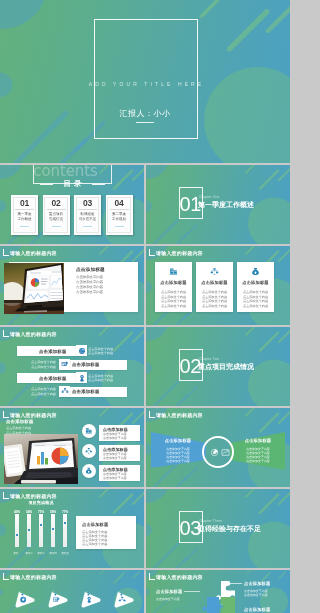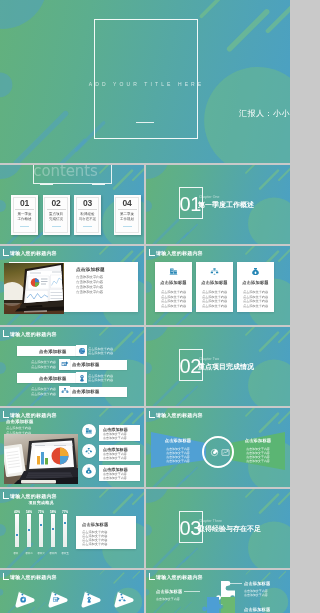--- a/index.html
+++ b/index.html
@@ -88,39 +88,40 @@
         <circle cx="0" cy="84.76" r="12.379746835443036" fill="#4b9bd8" fill-opacity=".38"></circle>
         <line x1="16.11111111111111" y1="163" x2="65.63009845288326" y2="113.48101265822785" stroke="#4b9ad6" stroke-opacity=".38" stroke-width="5.364556962025317" stroke-linecap="round"></line>
         <line x1="52.36111111111111" y1="172.78" x2="84.548452883263" y2="140.59265822784812" stroke="#4b9ad6" stroke-opacity=".38" stroke-width="4.1265822784810124" stroke-linecap="round"></line>
         <line x1="76.52777777777777" y1="149.96" x2="103.76322081575245" y2="122.72455696202533" stroke="#4b9ad6" stroke-opacity=".38" stroke-width="3.30126582278481" stroke-linecap="round"></line>
         <line x1="229.58333333333334" y1="48.9" x2="266.72257383966246" y2="11.76075949367089" stroke="#7cc47f" stroke-opacity=".55" stroke-width="5.364556962025317" stroke-linecap="round"></line>
         <line x1="267.84722222222223" y1="30.97" x2="292.6067158931083" y2="6.210506329113922" stroke="#7cc47f" stroke-opacity=".55" stroke-width="4.332911392405063" stroke-linecap="round"></line>
         <line x1="201.38888888888889" y1="16.3" x2="221.19648382559774" y2="-3.507594936708859" stroke="#7cc47f" stroke-opacity=".55" stroke-width="3.713924050632911" stroke-linecap="round"></line>
       </svg>
     <div class="frame" style="left:94px;top:19px;width:102px;height:118px;"></div>
     <div class="t-sub" style="top:81px;">Add your title here</div>
-    <div class="t-pres" style="top:108px;text-align:right;">汇报人：小小</div>
+    <div class="t-pres" style="top:108px;">汇报人：小小</div>
     <div class="t-line" style="left:136px;top:122px;width:18px;"></div>
   </div>
 
   <div class="slide s-l" id="slide-contents">
       <svg width="144" height="79" viewBox="0 0 144 79" class="decolayer" style="position: absolute; left: 0px; top: 0px; z-index: 0; pointer-events: none;">
         <circle cx="128" cy="58.46" r="26" fill="#72c07f" fill-opacity=".42"></circle>
         <circle cx="1" cy="-8" r="22" fill="#4b9bd8" fill-opacity=".40"></circle>
         <circle cx="0" cy="41.08" r="6" fill="#4b9bd8" fill-opacity=".38"></circle>
         <line x1="8" y1="79" x2="32" y2="55" stroke="#4b9ad6" stroke-opacity=".38" stroke-width="2.6" stroke-linecap="round"></line>
         <line x1="26" y1="83.74000000000001" x2="41.6" y2="68.14000000000001" stroke="#4b9ad6" stroke-opacity=".38" stroke-width="2" stroke-linecap="round"></line>
         <line x1="38" y1="72.68" x2="51.2" y2="59.480000000000004" stroke="#4b9ad6" stroke-opacity=".38" stroke-width="1.6" stroke-linecap="round"></line>
         <line x1="114" y1="23.7" x2="132" y2="5.699999999999999" stroke="#7cc47f" stroke-opacity=".55" stroke-width="2.6" stroke-linecap="round"></line>
         <line x1="133" y1="15.01" x2="145" y2="3.01" stroke="#7cc47f" stroke-opacity=".55" stroke-width="2.1" stroke-linecap="round"></line>
         <line x1="100" y1="7.9" x2="109.6" y2="-1.6999999999999993" stroke="#7cc47f" stroke-opacity=".55" stroke-width="1.8" stroke-linecap="round"></line>
       </svg>
     <div class="c-frame"></div>
     <div class="c-en">contents</div>
     <div class="c-dash" style="left:40px;width:13px;"></div>
+    <div class="c-cn">目录</div>
     <div class="c-dash" style="left:92px;width:13px;"></div>
     <div class="card" style="left:11px;">
       <div class="card-in"></div>
       <div class="card-num">01</div>
       <div class="card-sep"></div>
       <div class="card-t" style="top:17px;">第一季度</div>
       <div class="card-t" style="top:22px;">工作概述</div>
       <div class="card-bar"></div>
     </div>
     <div class="card" style="left:42.5px;">
@@ -132,21 +133,21 @@
       <div class="card-bar"></div>
     </div>
     <div class="card" style="left:74px;">
       <div class="card-in"></div>
       <div class="card-num">03</div>
       <div class="card-sep"></div>
       <div class="card-t" style="top:17px;">取得经验</div>
       <div class="card-t" style="top:22px;">与存在不足</div>
       <div class="card-bar"></div>
     </div>
-    <div class="card" style="left:105.5px;margin-left:8px;">
+    <div class="card" style="left:105.5px;">
       <div class="card-in"></div>
       <div class="card-num">04</div>
       <div class="card-sep"></div>
       <div class="card-t" style="top:17px;">第二季度</div>
       <div class="card-t" style="top:22px;">工作规划</div>
       <div class="card-bar"></div>
     </div>
   </div>
 
   <div class="slide s-l" id="slide-c1" style="top:246px;height:79px;">

